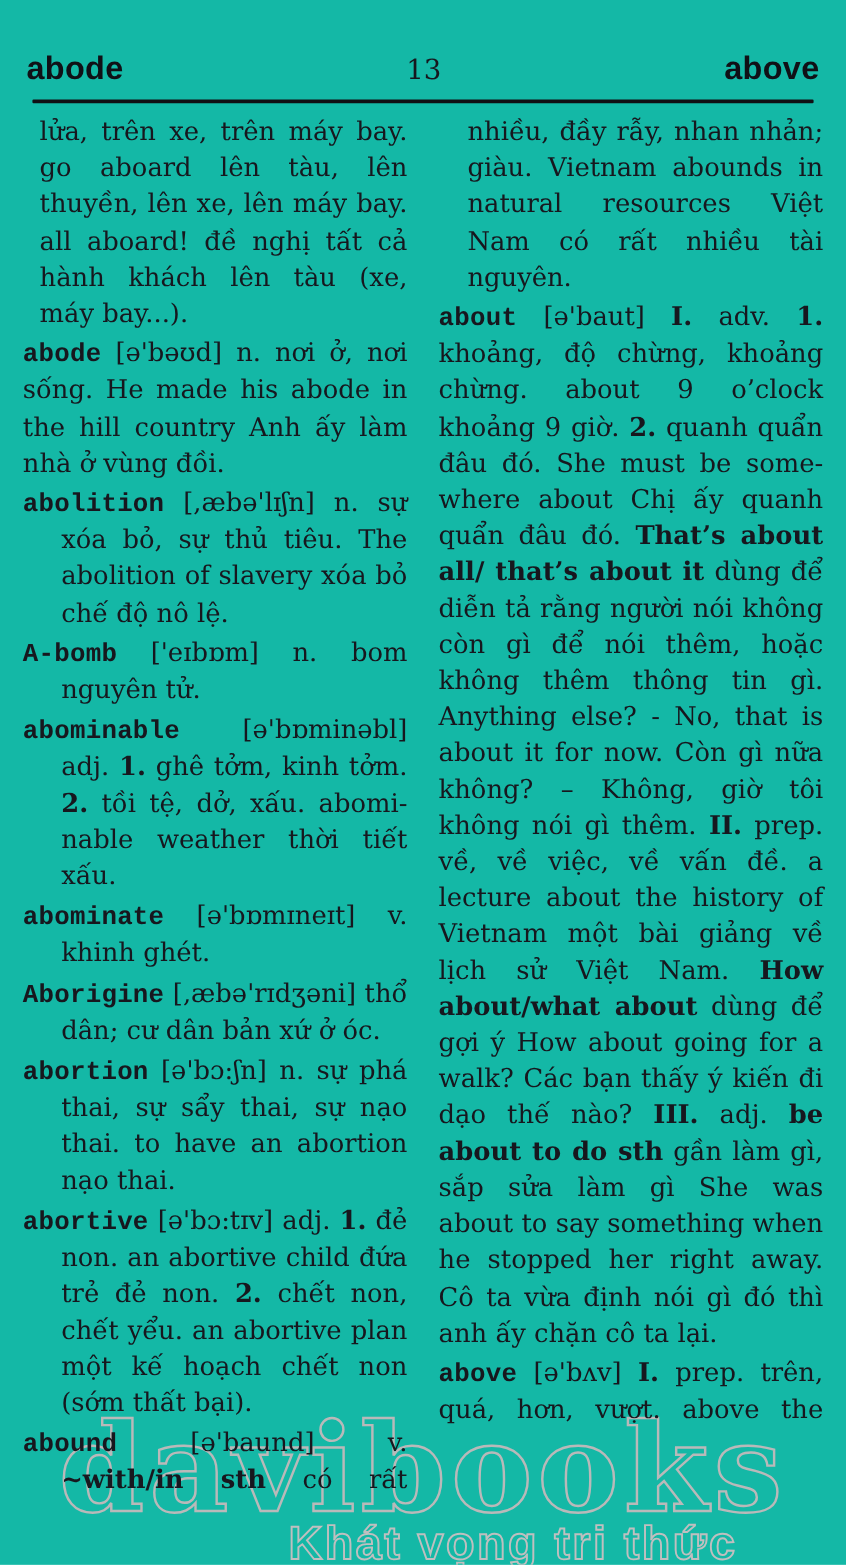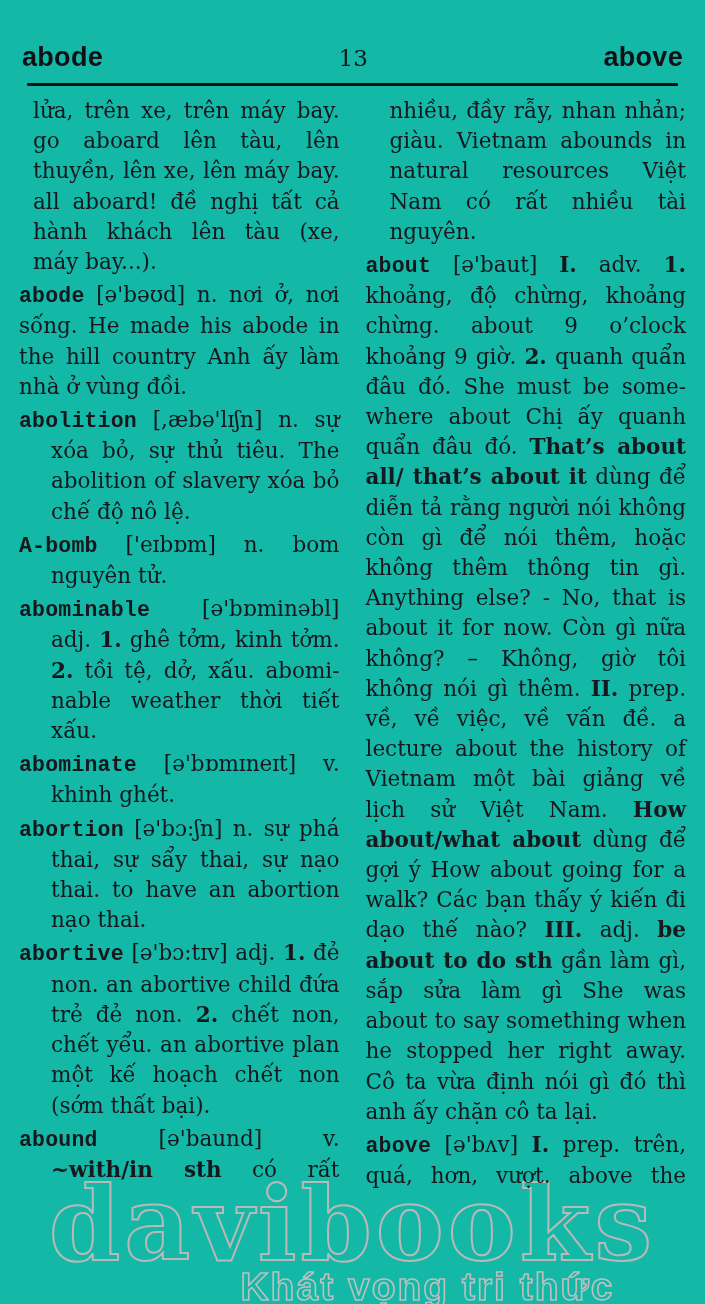--- a/index.html
+++ b/index.html
@@ -86,20 +86,21 @@
   <div class="rule"></div>
 
   <main class="columns">
     <div class="col" id="col-left">
         <p class="entry cont"><span class="r-p">lửa, trên xe, trên máy bay. </span><span class="r-i">go aboard</span><span class="r-p"> lên tàu, lên thuyền, lên xe, lên máy bay. </span><span class="r-i">all aboard!</span><span class="r-p"> đề nghị tất cả hành khách lên tàu (xe, máy bay...).</span></p>
         <p class="entry flush"><span class="r-h">abode</span><span class="r-p"> [ə'bəʊd] </span><span class="r-i">n.</span><span class="r-p"> nơi ở, nơi sống. </span><span class="r-i">He made his abode in the hill country</span><span class="r-p"> Anh ấy làm nhà ở vùng đồi.</span></p>
         <p class="entry hang"><span class="r-h">abolition</span><span class="r-p"> [,æbə'lɪʃn] </span><span class="r-i">n.</span><span class="r-p"> sự xóa bỏ, sự thủ tiêu. </span><span class="r-i">The abolition of slavery</span><span class="r-p"> xóa bỏ chế độ nô lệ.</span></p>
         <p class="entry hang"><span class="r-h">A-bomb</span><span class="r-p"> ['eɪbɒm] </span><span class="r-i">n.</span><span class="r-p"> bom nguyên tử.</span></p>
         <p class="entry hang"><span class="r-h">abominable</span><span class="r-p"> [ə'bɒminəbl] </span><span class="r-i">adj.</span><span class="r-p"> </span><span class="r-b">1.</span><span class="r-p"> ghê tởm, kinh tởm. </span><span class="r-b">2.</span><span class="r-p"> tồi tệ, dở, xấu. </span><span class="r-i">abomi-nable weather</span><span class="r-p"> thời tiết xấu.</span></p>
         <p class="entry hang"><span class="r-h">abominate</span><span class="r-p"> [ə'bɒmɪneɪt] </span><span class="r-i">v.</span><span class="r-p"> khinh ghét.</span></p>
+        <p class="entry hang"><span class="r-h">Aborigine</span><span class="r-p"> [,æbə'rɪdʒəni] thổ dân; cư dân bản xứ ở óc.</span></p>
         <p class="entry hang"><span class="r-h">abortion</span><span class="r-p"> [ə'bɔ:ʃn] </span><span class="r-i">n.</span><span class="r-p"> sự phá thai, sự sẩy thai, sự nạo thai. </span><span class="r-i">to have an abortion</span><span class="r-p"> nạo thai.</span></p>
         <p class="entry hang"><span class="r-h">abortive</span><span class="r-p"> [ə'bɔ:tɪv] </span><span class="r-i">adj.</span><span class="r-p"> </span><span class="r-b">1.</span><span class="r-p"> đẻ non. </span><span class="r-i">an abortive child</span><span class="r-p"> đứa trẻ đẻ non. </span><span class="r-b">2.</span><span class="r-p"> chết non, chết yểu. </span><span class="r-i">an abortive plan</span><span class="r-p"> một kế hoạch chết non (sớm thất bại).</span></p>
         <p class="entry hang just-last"><span class="r-h">abound</span><span class="r-p"> [ə'baund] </span><span class="r-i">v.</span><span class="r-p"> </span><span class="r-b">~with/in sth</span><span class="r-p"> có rất</span></p>
       </div>
     <div class="col" id="col-right">
         <p class="entry cont-r"><span class="r-p">nhiều, đầy rẫy, nhan nhản; giàu. </span><span class="r-i">Vietnam abounds in natural resources</span><span class="r-p"> Việt Nam có rất nhiều tài nguyên.</span></p>
         <p class="entry flush"><span class="r-h">about</span><span class="r-p"> [ə'baut] </span><span class="r-b">I.</span><span class="r-p"> </span><span class="r-i">adv.</span><span class="r-p"> </span><span class="r-b">1.</span><span class="r-p"> khoảng, độ chừng, khoảng chừng. </span><span class="r-i">about 9 o’clock</span><span class="r-p"> khoảng 9 giờ. </span><span class="r-b">2.</span><span class="r-p"> quanh quẩn đâu đó. </span><span class="r-i">She must be some-where about</span><span class="r-p"> Chị ấy quanh quẩn đâu đó. </span><span class="r-b">That’s about all/ that’s about it</span><span class="r-p"> dùng để diễn tả rằng người nói không còn gì để nói thêm, hoặc không thêm thông tin gì. </span><span class="r-i">Anything else? - No, that is about it for now.</span><span class="r-p"> Còn gì nữa không? – Không, giờ tôi không nói gì thêm. </span><span class="r-b">II.</span><span class="r-p"> </span><span class="r-i">prep.</span><span class="r-p"> về, về việc, về vấn đề. </span><span class="r-i">a lecture about the history of Vietnam</span><span class="r-p"> một bài giảng về lịch sử Việt Nam. </span><span class="r-b">How about/what about</span><span class="r-p"> dùng để gợi ý </span><span class="r-i">How about going for a walk?</span><span class="r-p"> Các bạn thấy ý kiến đi dạo thế nào? </span><span class="r-b">III.</span><span class="r-p"> adj. </span><span class="r-b">be about to do sth</span><span class="r-p"> gần làm gì, sắp sửa làm gì </span><span class="r-i">She was about to say something when he stopped her right away.</span><span class="r-p"> Cô ta vừa định nói gì đó thì anh ấy chặn cô ta lại.</span></p>
         <p class="entry flush just-last"><span class="r-h">above</span><span class="r-p"> [ə'bʌv] </span><span class="r-b">I.</span><span class="r-p"> </span><span class="r-i">prep.</span><span class="r-p"> trên, quá, hơn, vượt. </span><span class="r-i">above the</span></p>
       </div>
   </main>

